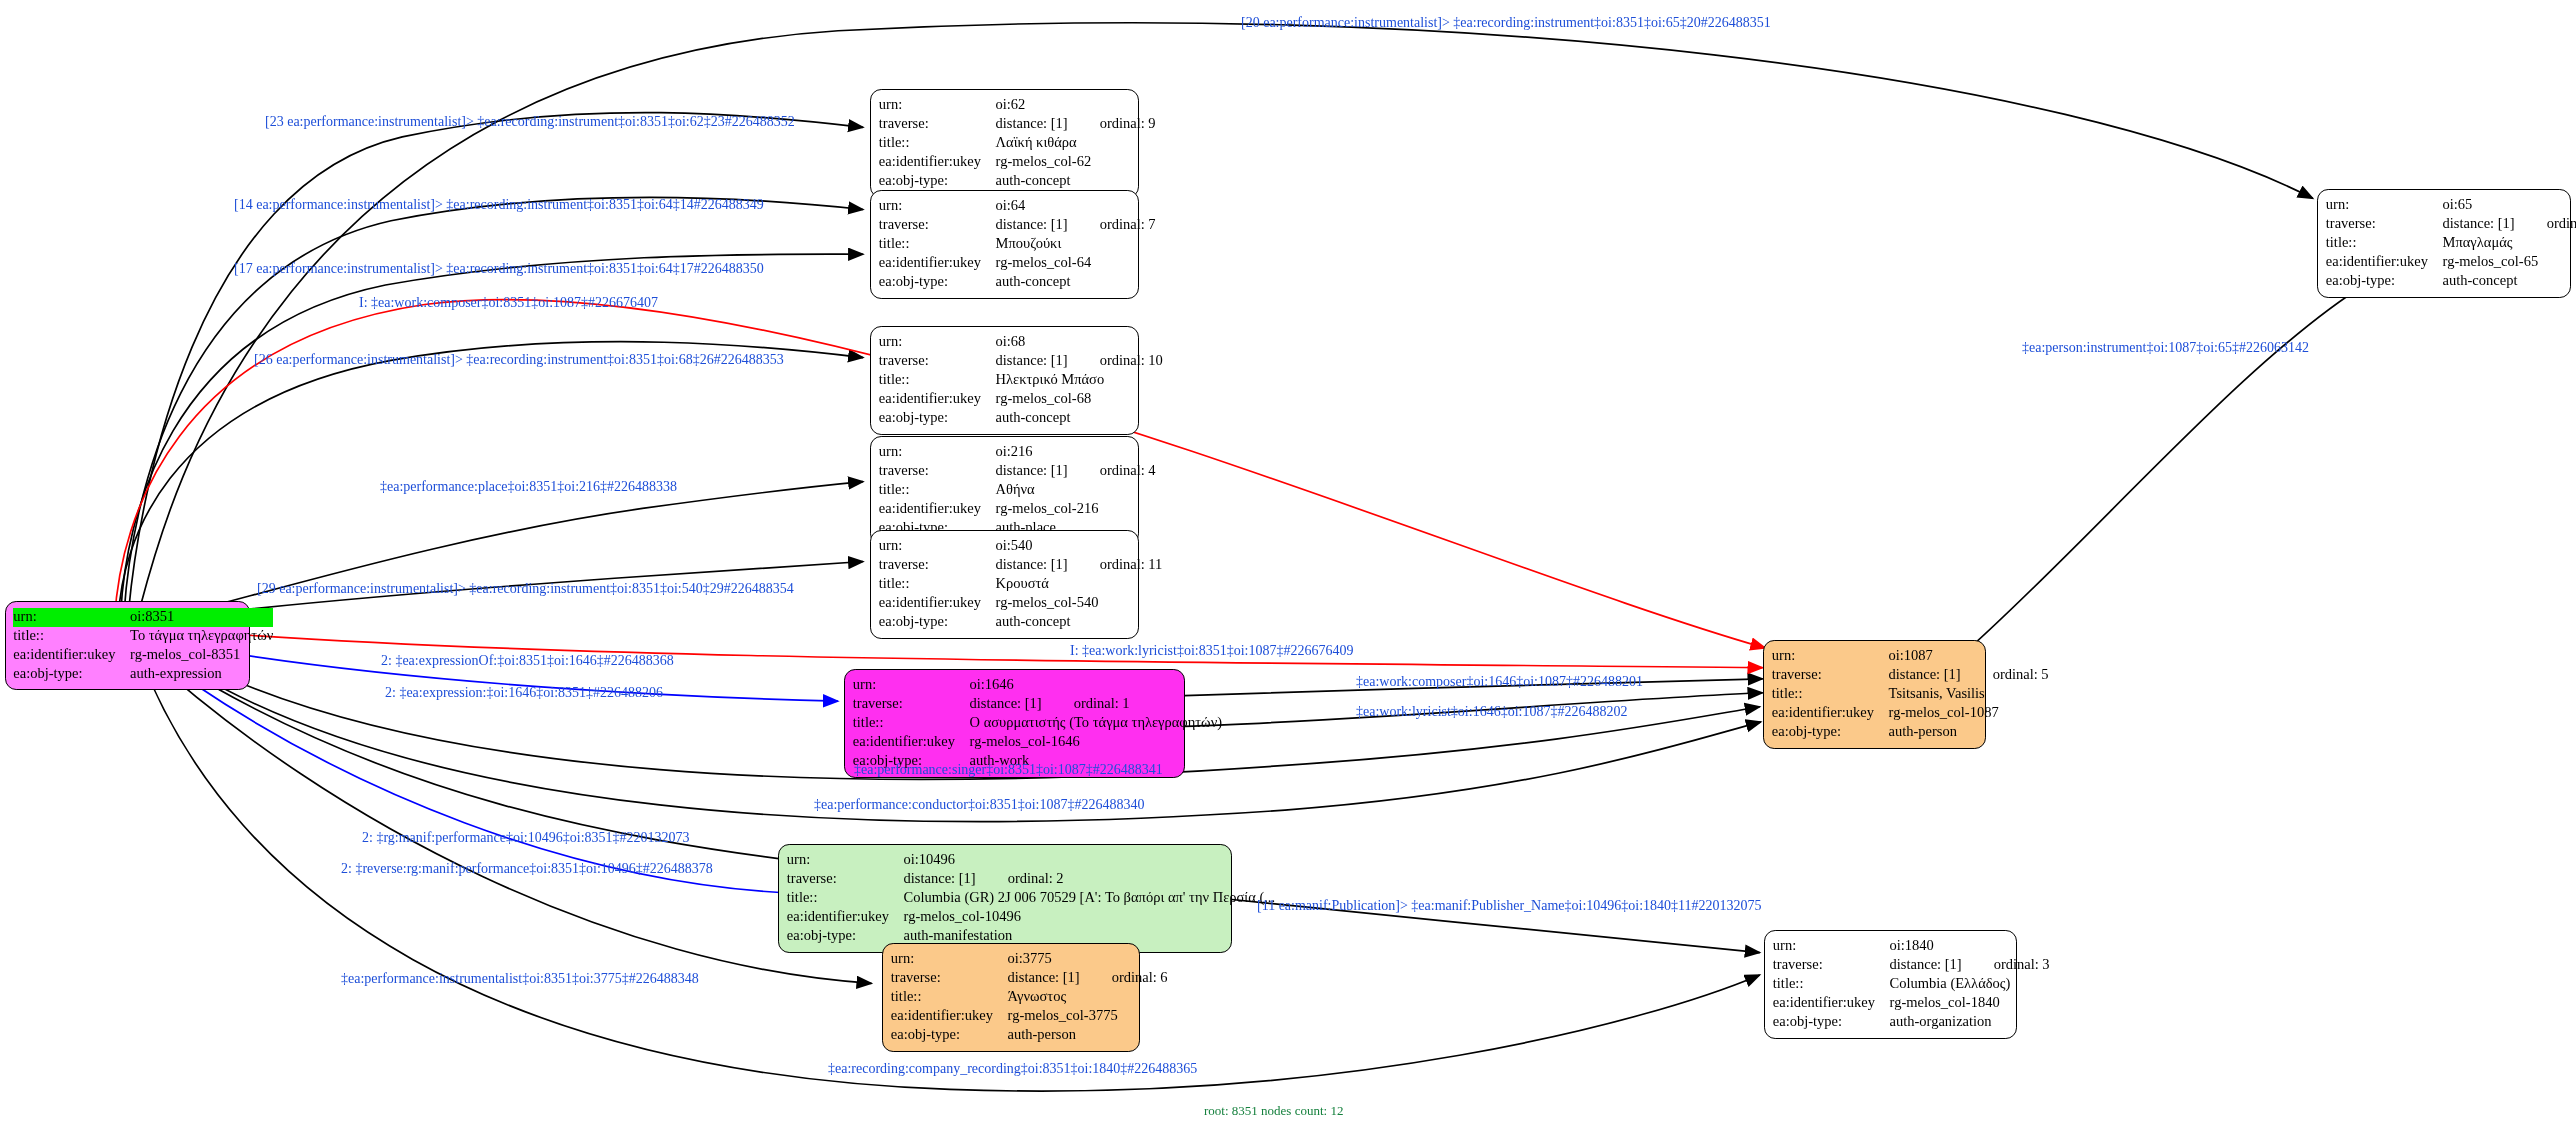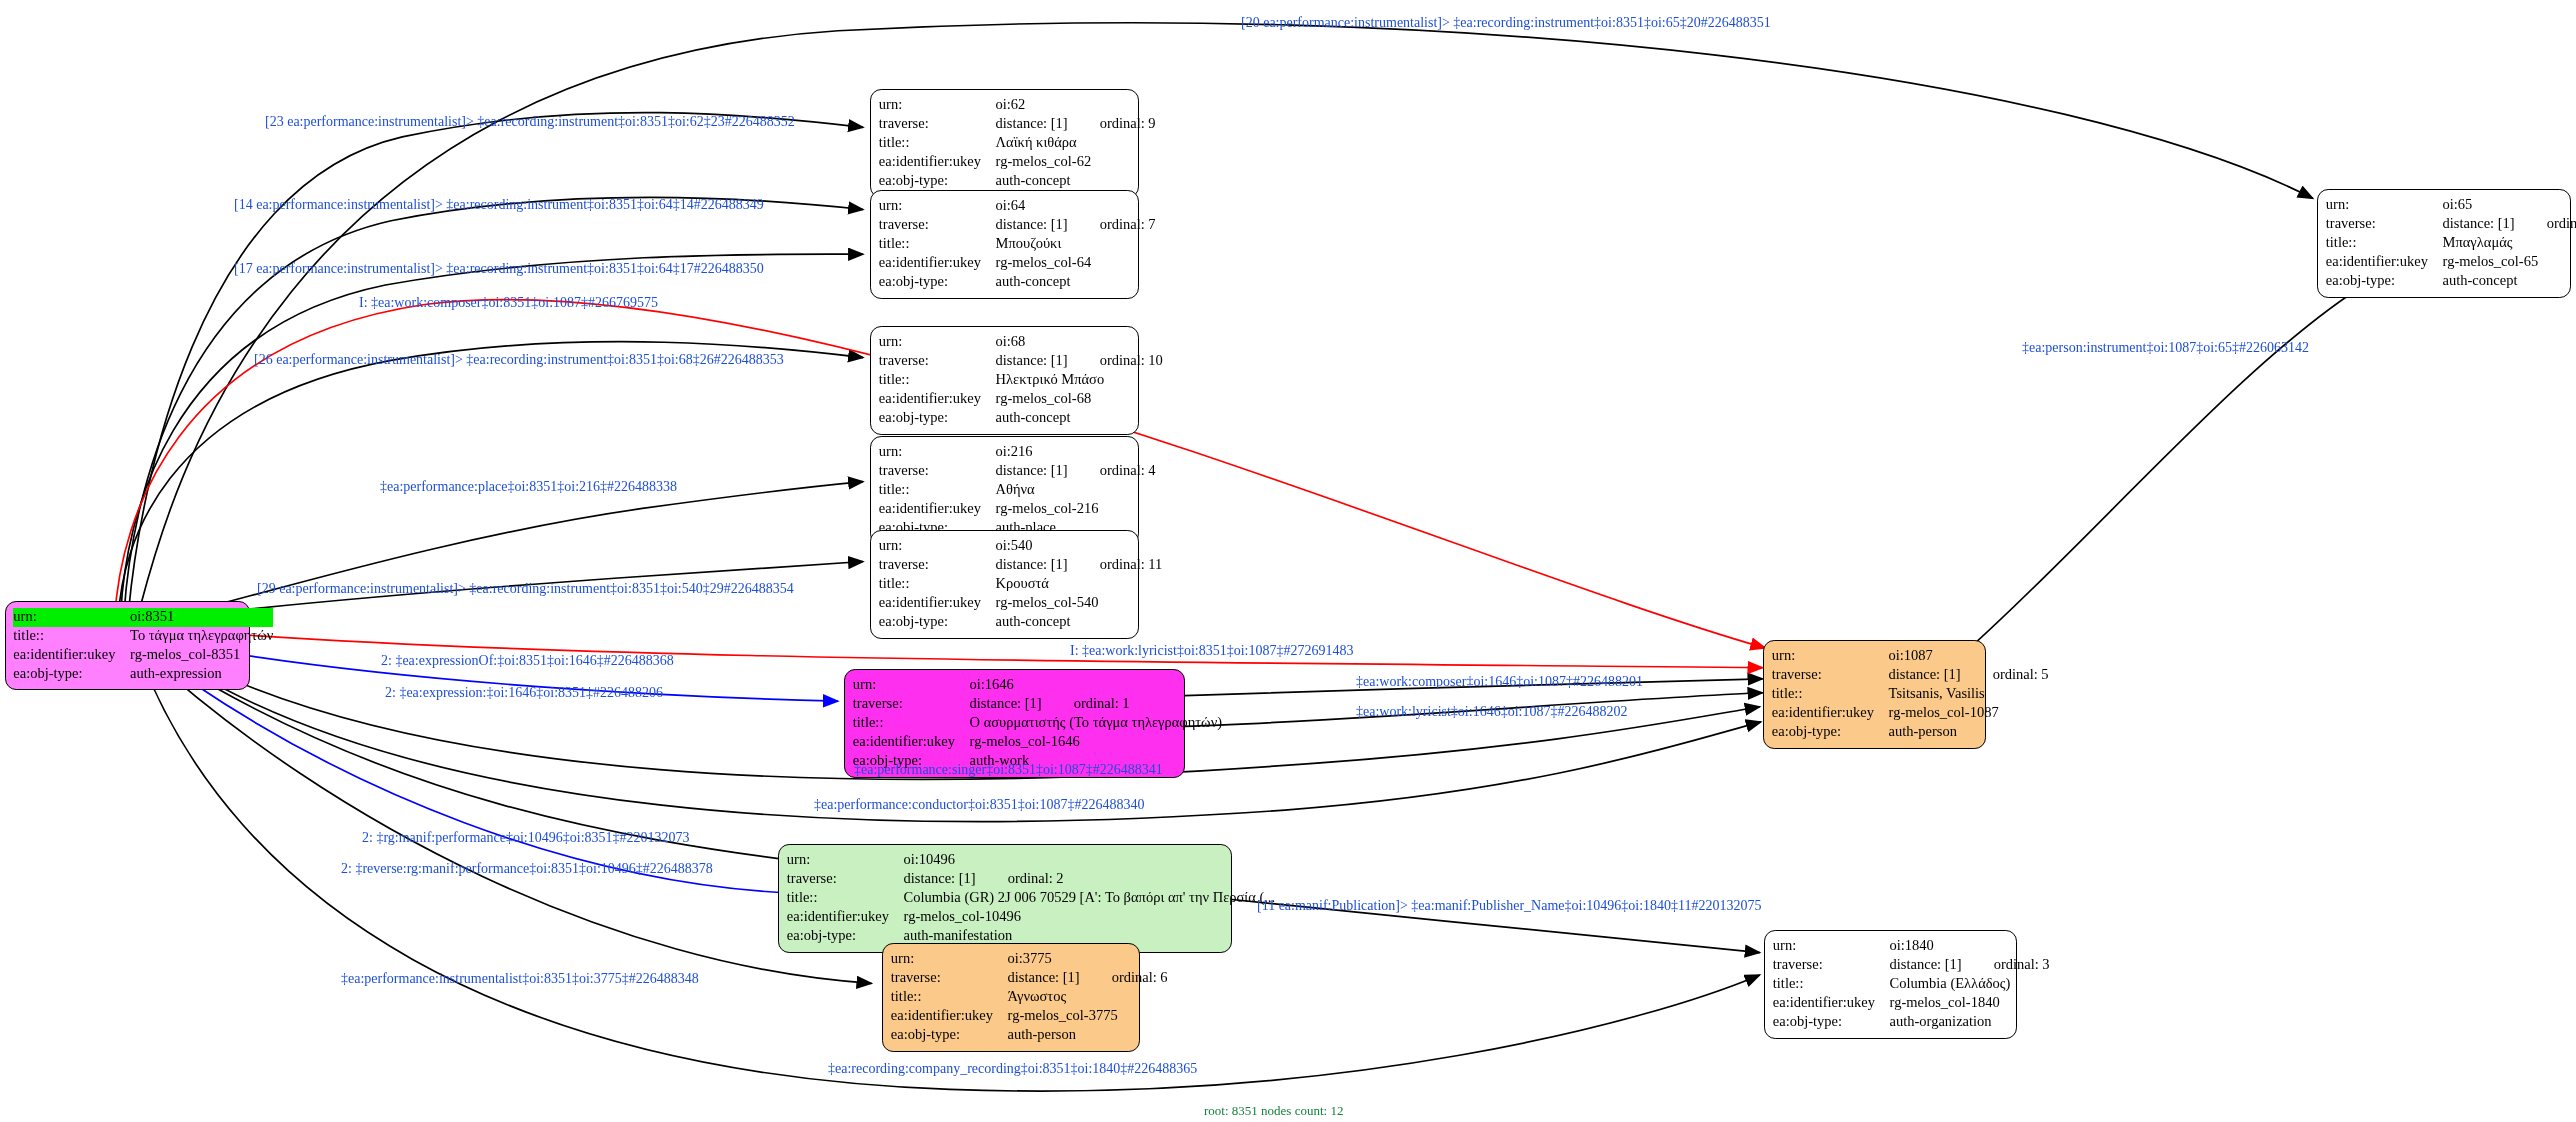--- a/index.html
+++ b/index.html
@@ -406,26 +406,26 @@
             <td class="v">auth-organization</td>
           </tr>
     </tbody>
       </table>
   </div>
 
   <div class="elabel" style="left:1241px;top:15.6px;">[20 ea:performance:instrumentalist]&gt; ‡ea:recording:instrument‡oi:8351‡oi:65‡20#226488351</div>
   <div class="elabel" style="left:265px;top:115px;">[23 ea:performance:instrumentalist]&gt; ‡ea:recording:instrument‡oi:8351‡oi:62‡23#226488352</div>
   <div class="elabel" style="left:234px;top:198px;">[14 ea:performance:instrumentalist]&gt; ‡ea:recording:instrument‡oi:8351‡oi:64‡14#226488349</div>
   <div class="elabel" style="left:234px;top:262px;">[17 ea:performance:instrumentalist]&gt; ‡ea:recording:instrument‡oi:8351‡oi:64‡17#226488350</div>
-  <div class="elabel" style="left:359px;top:296px;">I: ‡ea:work:composer‡oi:8351‡oi:1087‡#266769575</div>
+  <div class="elabel" style="left:359px;top:296px;">I: ‡ea:work:composer‡oi:8351‡oi:1087‡#226676407</div>
   <div class="elabel" style="left:254px;top:353px;">[26 ea:performance:instrumentalist]&gt; ‡ea:recording:instrument‡oi:8351‡oi:68‡26#226488353</div>
   <div class="elabel" style="left:380px;top:480px;">‡ea:performance:place‡oi:8351‡oi:216‡#226488338</div>
   <div class="elabel" style="left:257px;top:582px;">[29 ea:performance:instrumentalist]&gt; ‡ea:recording:instrument‡oi:8351‡oi:540‡29#226488354</div>
   <div class="elabel" style="left:2022px;top:341px;">‡ea:person:instrument‡oi:1087‡oi:65‡#226063142</div>
-  <div class="elabel" style="left:1070px;top:644px;">I: ‡ea:work:lyricist‡oi:8351‡oi:1087‡#272691483</div>
+  <div class="elabel" style="left:1070px;top:644px;">I: ‡ea:work:lyricist‡oi:8351‡oi:1087‡#226676409</div>
   <div class="elabel" style="left:381px;top:654px;">2: ‡ea:expressionOf:‡oi:8351‡oi:1646‡#226488368</div>
   <div class="elabel" style="left:385px;top:686px;">2: ‡ea:expression:‡oi:1646‡oi:8351‡#226488206</div>
   <div class="elabel" style="left:1356px;top:675px;">‡ea:work:composer‡oi:1646‡oi:1087‡#226488201</div>
   <div class="elabel" style="left:1356px;top:705px;">‡ea:work:lyricist‡oi:1646‡oi:1087‡#226488202</div>
   <div class="elabel" style="left:854px;top:763px;">‡ea:performance:singer‡oi:8351‡oi:1087‡#226488341</div>
   <div class="elabel" style="left:814px;top:798px;">‡ea:performance:conductor‡oi:8351‡oi:1087‡#226488340</div>
   <div class="elabel" style="left:362px;top:831px;">2: ‡rg:manif:performance‡oi:10496‡oi:8351‡#220132073</div>
   <div class="elabel" style="left:341px;top:862px;">2: ‡reverse:rg:manif:performance‡oi:8351‡oi:10496‡#226488378</div>
   <div class="elabel" style="left:1257px;top:899px;">[11 ea:manif:Publication]&gt; ‡ea:manif:Publisher_Name‡oi:10496‡oi:1840‡11#220132075</div>
   <div class="elabel" style="left:341px;top:953px;margin-top:19px;">‡ea:performance:instrumentalist‡oi:8351‡oi:3775‡#226488348</div>

